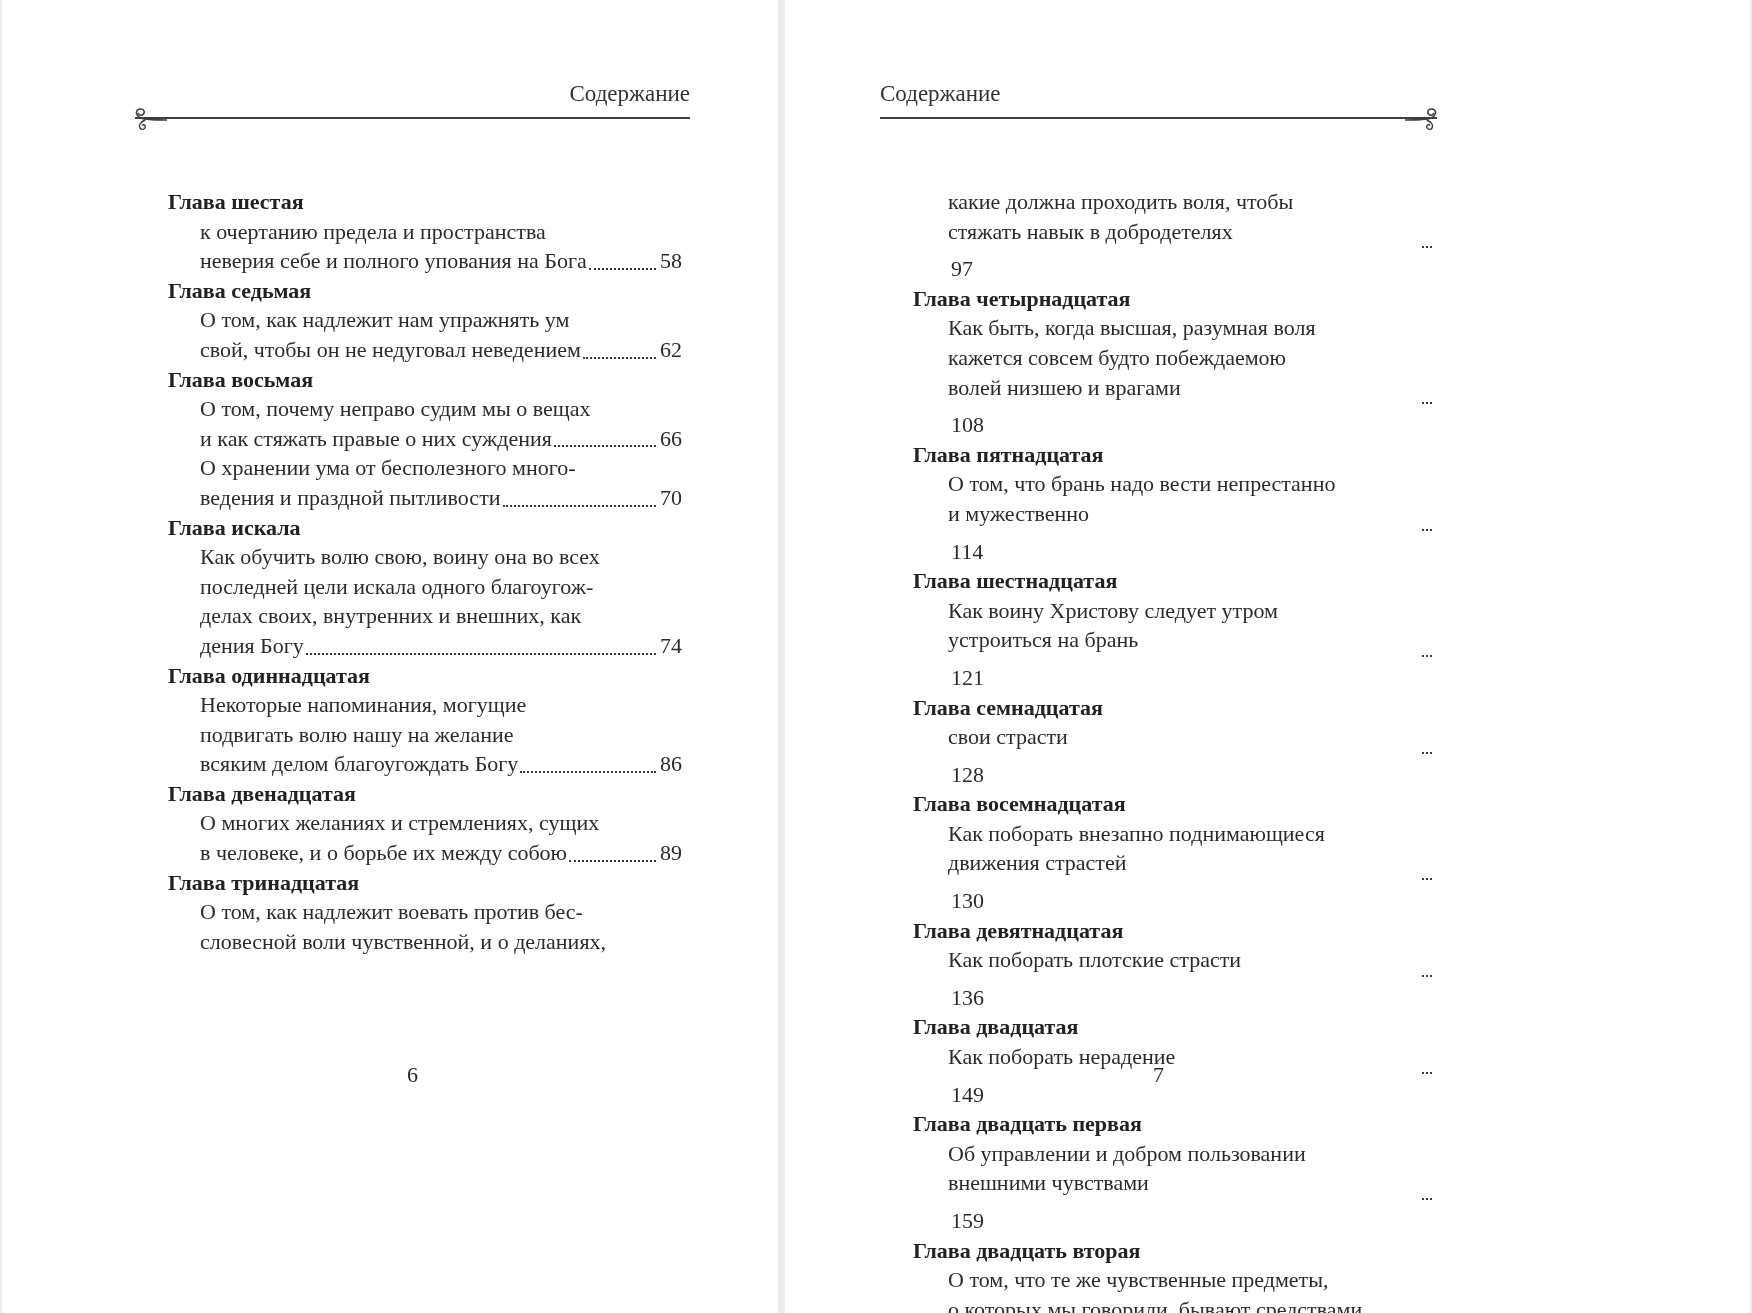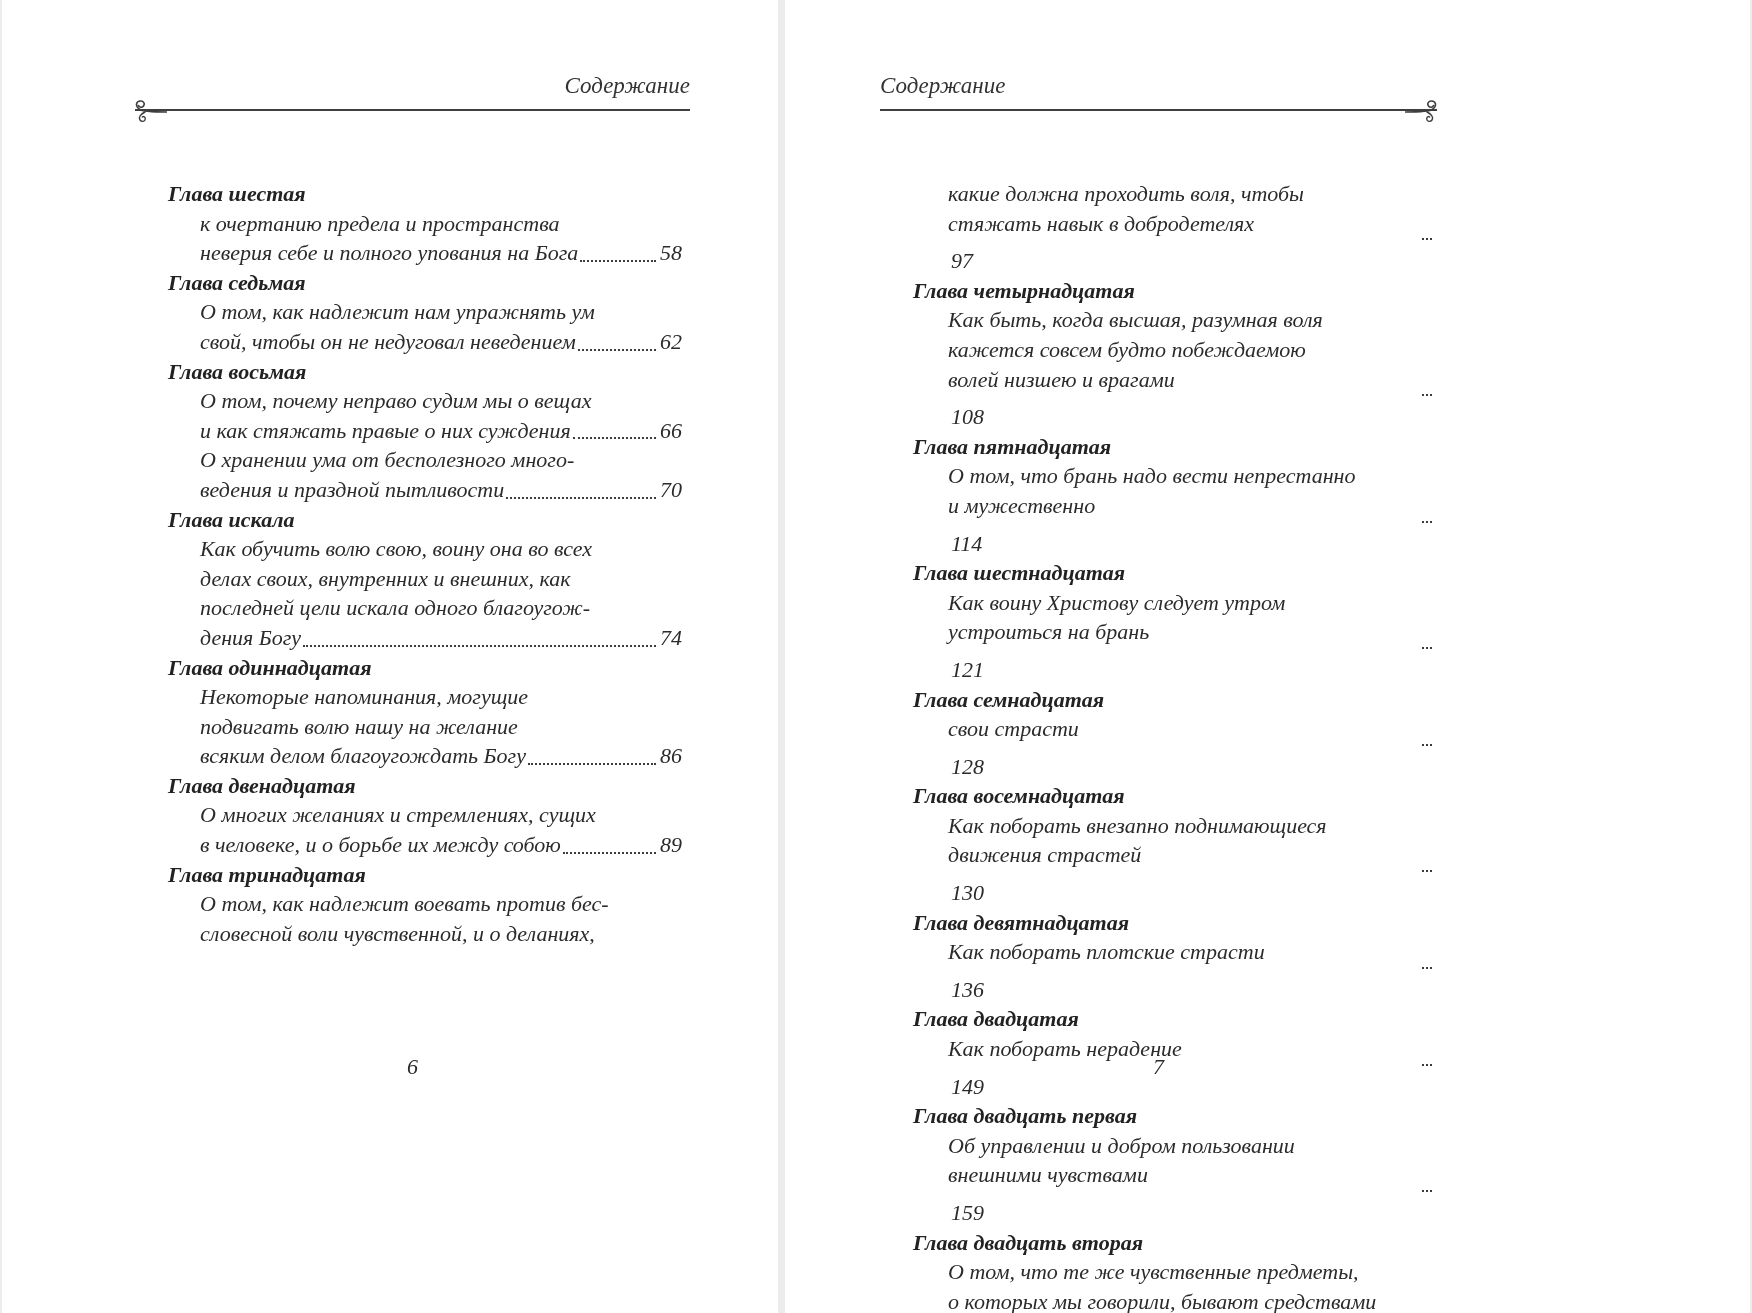--- a/index.html
+++ b/index.html
@@ -17,21 +17,21 @@
   }
   .sheet { position: absolute; inset: 0; background: #ffffff; }
   .gutter {
     position: absolute; left: 778px; top: 0; bottom: 0; width: 7px;
     background: #ececec;
   }
   .edge { position: absolute; top: 0; bottom: 0; width: 2px; background: #ededed; }
   .edge.left-edge { left: 0; }
   .edge.right-edge { right: 0; }
 
-  .page { position: absolute; top: 72px; font-style: italic; }
+  .page { position: absolute; top: 80px; }
   .page.left  { left: 135px; width: 555px; }
   .page.right { left: 880px; width: 557px; }
 
   .running-head {
     font-size: 23px;
     line-height: 28px;
     color: #333333;
   }
   .page.left .running-head { text-align: right; }
   .page.right .running-head { text-align: left; }
@@ -144,22 +144,22 @@
       <div class="lastline">
         <span class="lltext">ведения и праздной пытливости</span>
         <span class="leader"></span>
         <span class="pageno">70</span>
       </div>
     </div>
 
     <div class="entry">
       <div class="entry-title">Глава искала</div>
       <div class="line">Как обучить волю свою, воину она во всех</div>
+      <div class="line">последней цели искала одного благоугож-</div>
       <div class="line">делах своих, внутренних и внешних, как</div>
-      <div class="line">последней цели искала одного благоугож-</div>
       <div class="lastline">
         <span class="lltext">дения Богу</span>
         <span class="leader"></span>
         <span class="pageno">74</span>
       </div>
     </div>
 
     <div class="entry">
       <div class="entry-title">Глава одиннадцатая</div>
       <div class="line">Некоторые напоминания, могущие</div>

